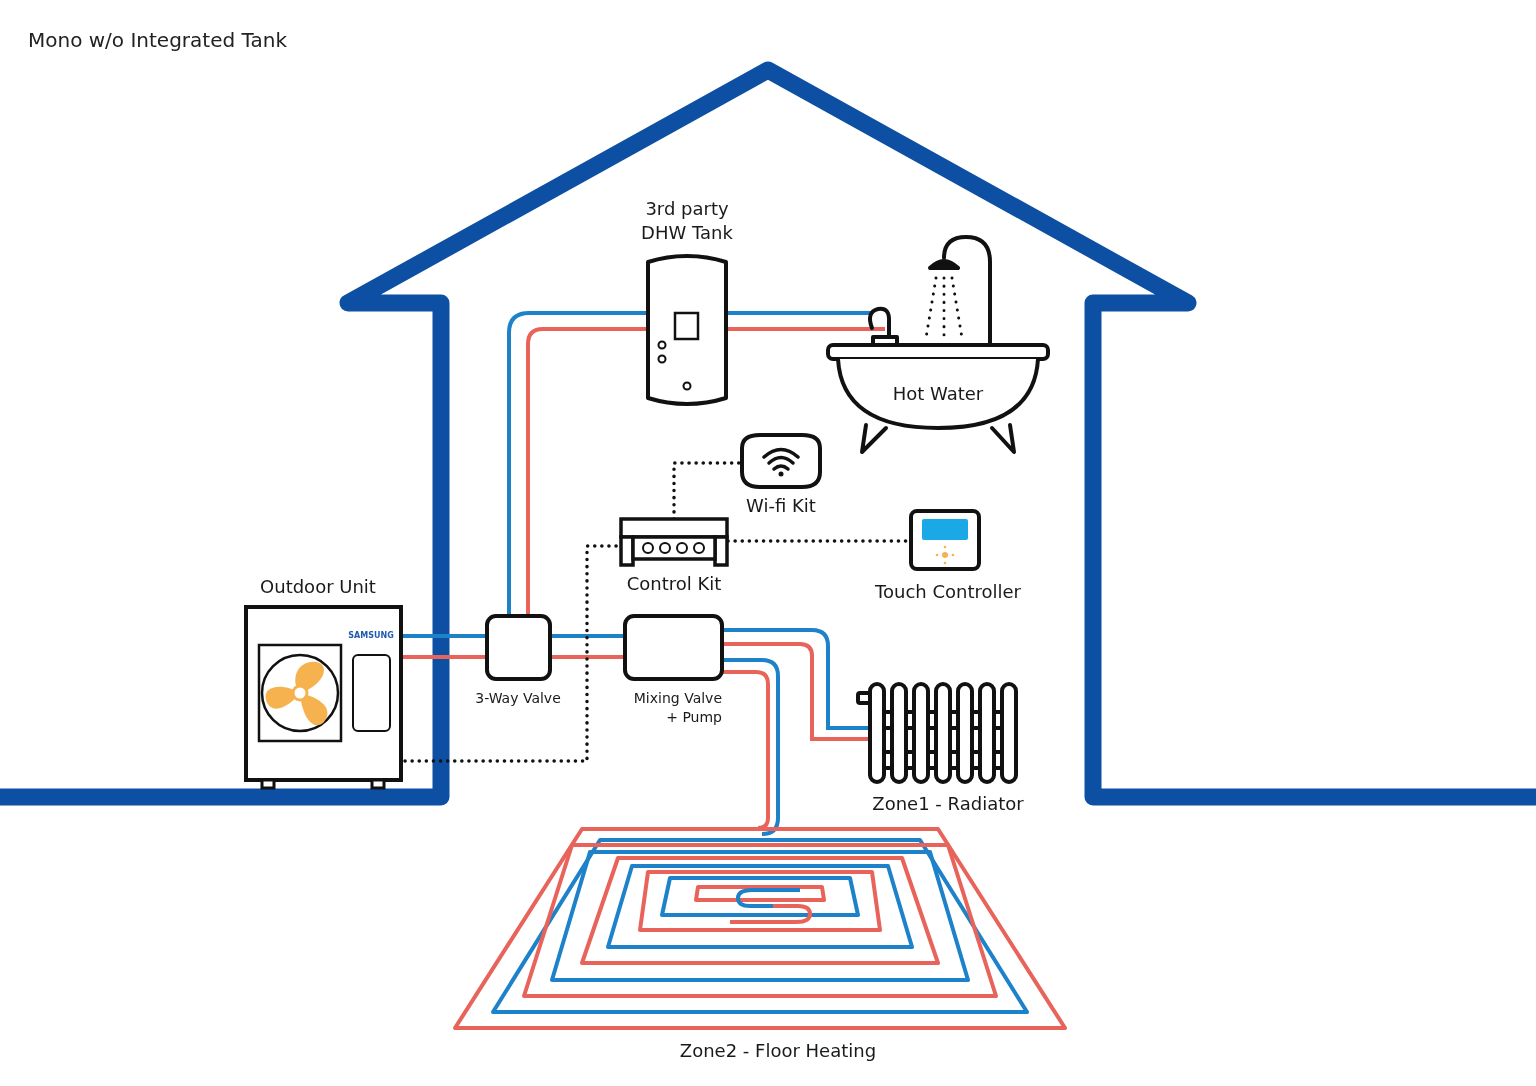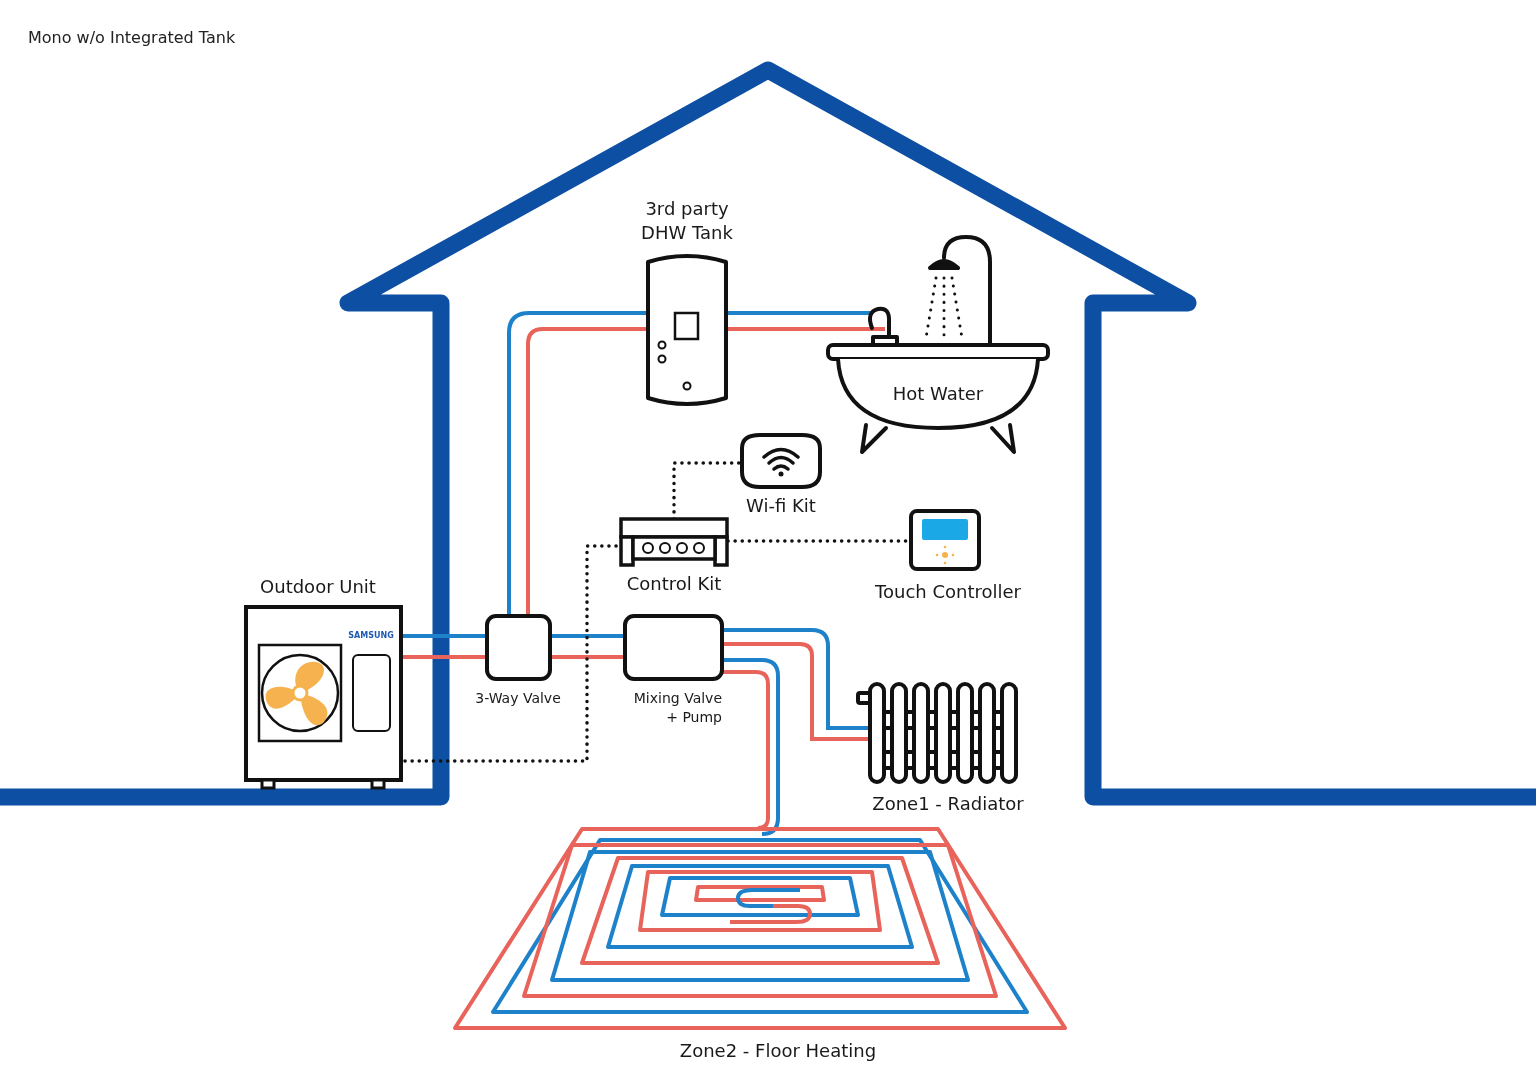--- a/index.html
+++ b/index.html
@@ -1,20 +1,20 @@
 <!DOCTYPE html>
 <html><head>
 <meta charset="utf-8">
 <style>
   html, body { margin: 0; padding: 0; background: #ffffff; }
   body { width: 1536px; height: 1086px; position: relative; overflow: hidden;
          font-family: "DejaVu Sans", sans-serif; }
   #canvas { position: absolute; left: 0; top: 0; }
   .lbl { font-family: "DejaVu Sans", sans-serif; fill: #1a1a1a; }
-  .title { position: absolute; left: 28px; top: 28px; font-size: 16px; color: #222;
+  .title { position: absolute; left: 28px; top: 28px; font-size: 20px; color: #222;
            font-family: "DejaVu Sans", sans-serif; }
 </style>
 </head>
 <body>
 
 <div class="title">Mono w/o Integrated Tank</div>
 
 <svg id="canvas" width="1536" height="1086" viewBox="0 0 1536 1086">
 
   <g>

